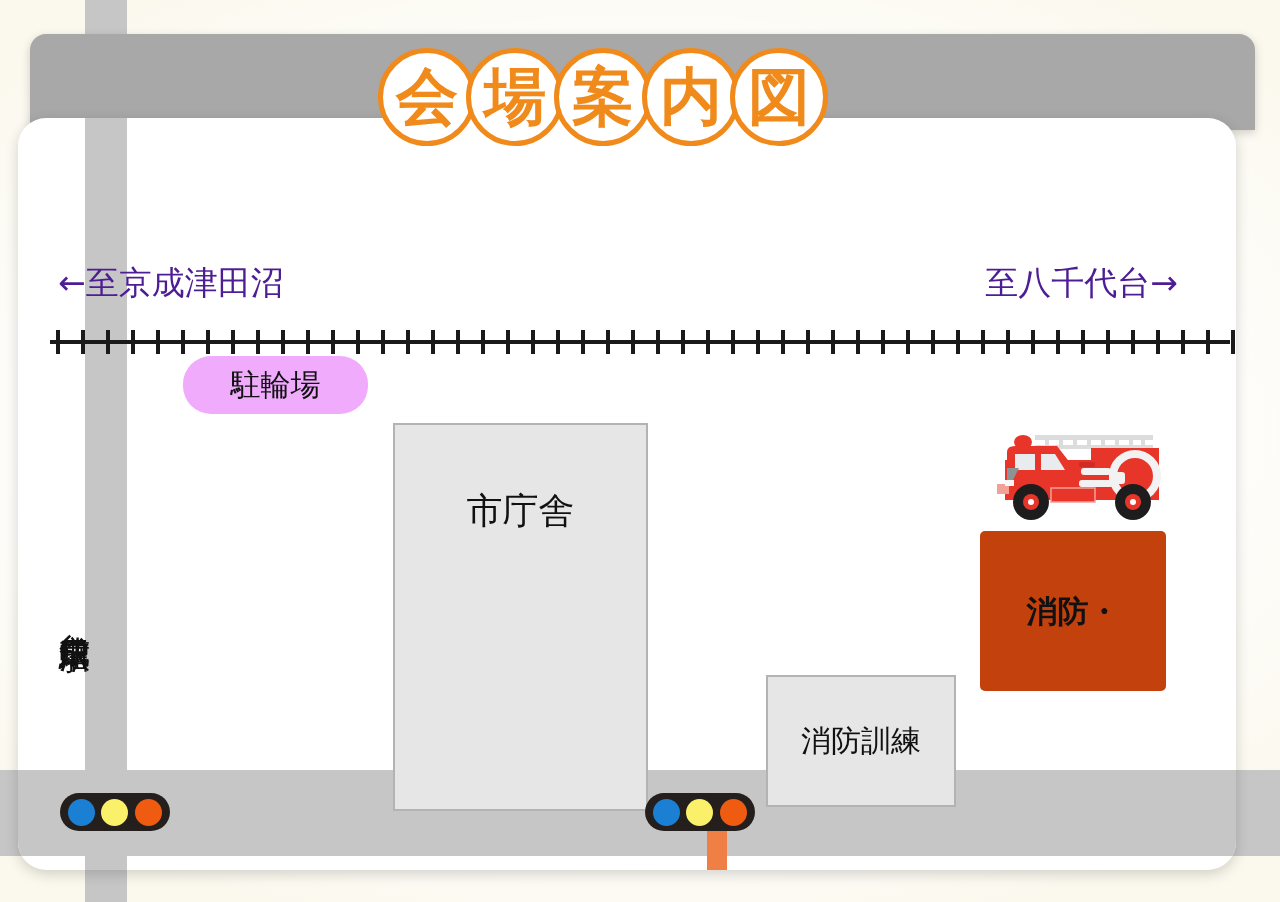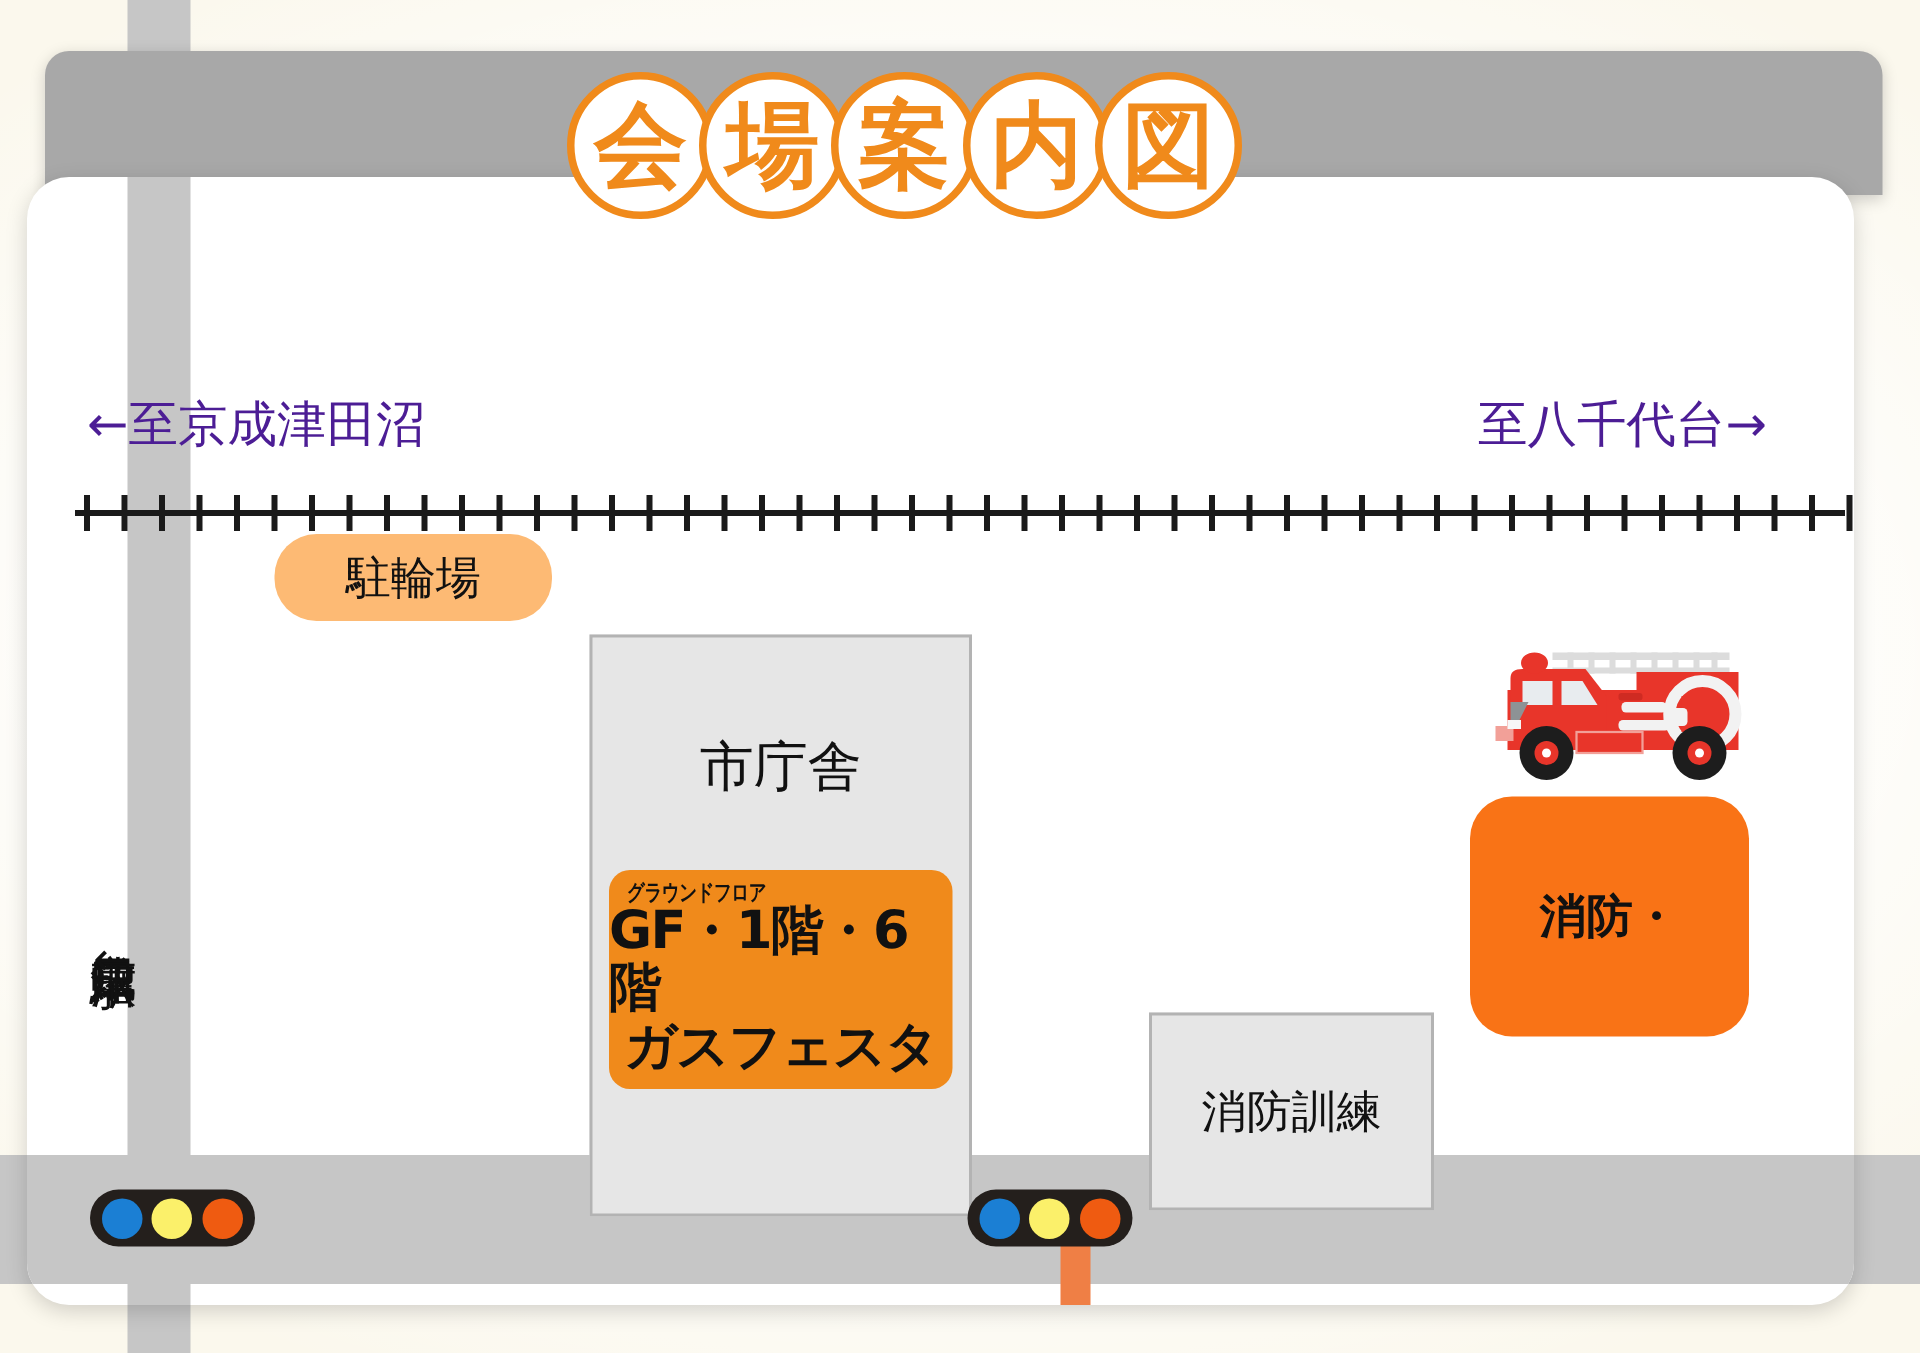--- a/index.html
+++ b/index.html
@@ -78,39 +78,39 @@
     font-size:31px;letter-spacing:2px;color:#111;
     font-family:"DejaVu Sans","Liberation Sans",sans-serif;
     z-index:25;
   }
 
   
   .blk{position:absolute;box-sizing:border-box;display:flex;flex-direction:column;
        align-items:center;justify-content:center;text-align:center;color:#111;
        font-family:"DejaVu Sans","Liberation Sans",sans-serif;}
 
-  .blk-bicycle{left:165px;top:238px;width:185px;height:58px;background:#fdba74;
+  .blk-bicycle{left:165px;top:238px;width:185px;height:58px;background:#f0abfc;
                border-radius:28px;font-size:30px;}
   .blk-fest{left:165px;top:307px;width:185px;height:385px;background:#3db63d;
             border-radius:26px;font-size:34px;font-weight:bold;}
   .blk-cityhall{left:375px;top:305px;width:255px;height:388px;background:#e6e6e6;
                 border:2px solid #b3b3b3;justify-content:flex-start;padding-top:62px;font-size:36px;}
   .blk-gas{position:absolute;left:388px;top:462px;width:229px;height:146px;background:#f08a1b;
            border-radius:14px;box-sizing:border-box;display:flex;flex-direction:column;
            align-items:center;justify-content:center;color:#111;
            font-family:"DejaVu Sans","Liberation Sans",sans-serif;}
   .gas-ruby{font-size:15px;font-weight:bold;align-self:flex-start;margin-left:12px;
             transform:scaleX(.78);transform-origin:left center;letter-spacing:-.5px;line-height:1;}
   .gas-l1{font-size:35px;font-weight:bold;line-height:1.08;letter-spacing:-1px;}
   .gas-l2{font-size:35px;font-weight:bold;line-height:1.12;letter-spacing:-1px;}
 
   .blk-visitorpark{left:750px;top:283px;width:188px;height:248px;background:#fdee9a;
                    border-radius:22px;font-size:31px;line-height:1.55;}
-  .blk-firefair{left:962px;top:413px;width:186px;height:160px;background:#f97316;
-                border-radius:28px;font-size:31px;font-weight:bold;line-height:1.45;}
+  .blk-firefair{left:962px;top:413px;width:186px;height:160px;background:#c2410c;
+                border-radius:5px;font-size:31px;font-weight:bold;line-height:1.45;}
   .blk-firestation{left:748px;top:557px;width:190px;height:132px;background:#e6e6e6;
                    border:2px solid #b3b3b3;font-size:30px;}
   .blk-firetraining{left:958px;top:593px;width:190px;height:96px;background:#e6e6e6;
                     border:2px solid #b3b3b3;font-size:29px;line-height:1.25;}
 
   
   .firetruck{position:absolute;left:965px;top:300px;width:190px;height:108px;}
 
   
   .gate-arrow{position:absolute;left:676px;top:684px;width:46px;height:110px;z-index:30;}
@@ -202,25 +202,20 @@
 
     <div class="blk blk-bicycle">
       <span>駐輪場</span>
     </div>
 
 
     <div class="blk blk-cityhall">
       <span>市庁舎</span>
     </div>
 
-    <div class="blk-gas">
-      <span class="gas-ruby">グラウンドフロア</span>
-      <span class="gas-l1">GF・1階・6階</span>
-      <span class="gas-l2">ガスフェスタ</span>
-    </div>
 
 
     <div class="firetruck">
       <svg viewBox="0 0 190 108" width="190" height="108">
 
         <rect x="52" y="17" width="118" height="5" fill="#dcdcdc"></rect>
         <rect x="52" y="27" width="118" height="4" fill="#dcdcdc"></rect>
         <g fill="#dcdcdc">
           <rect x="62" y="17" width="4" height="14"></rect>
             <rect x="76" y="17" width="4" height="14"></rect>

